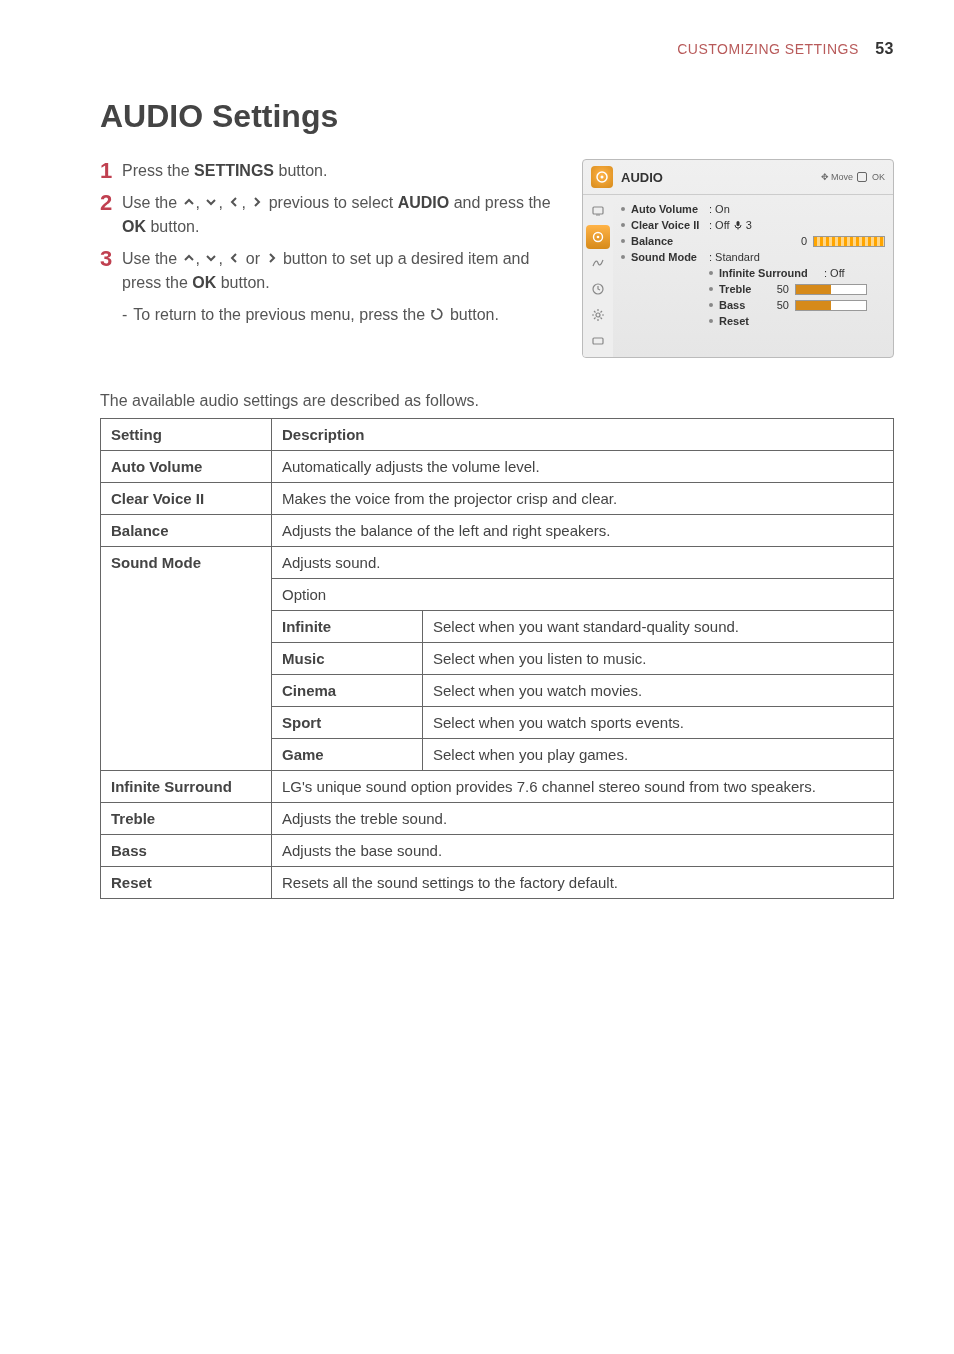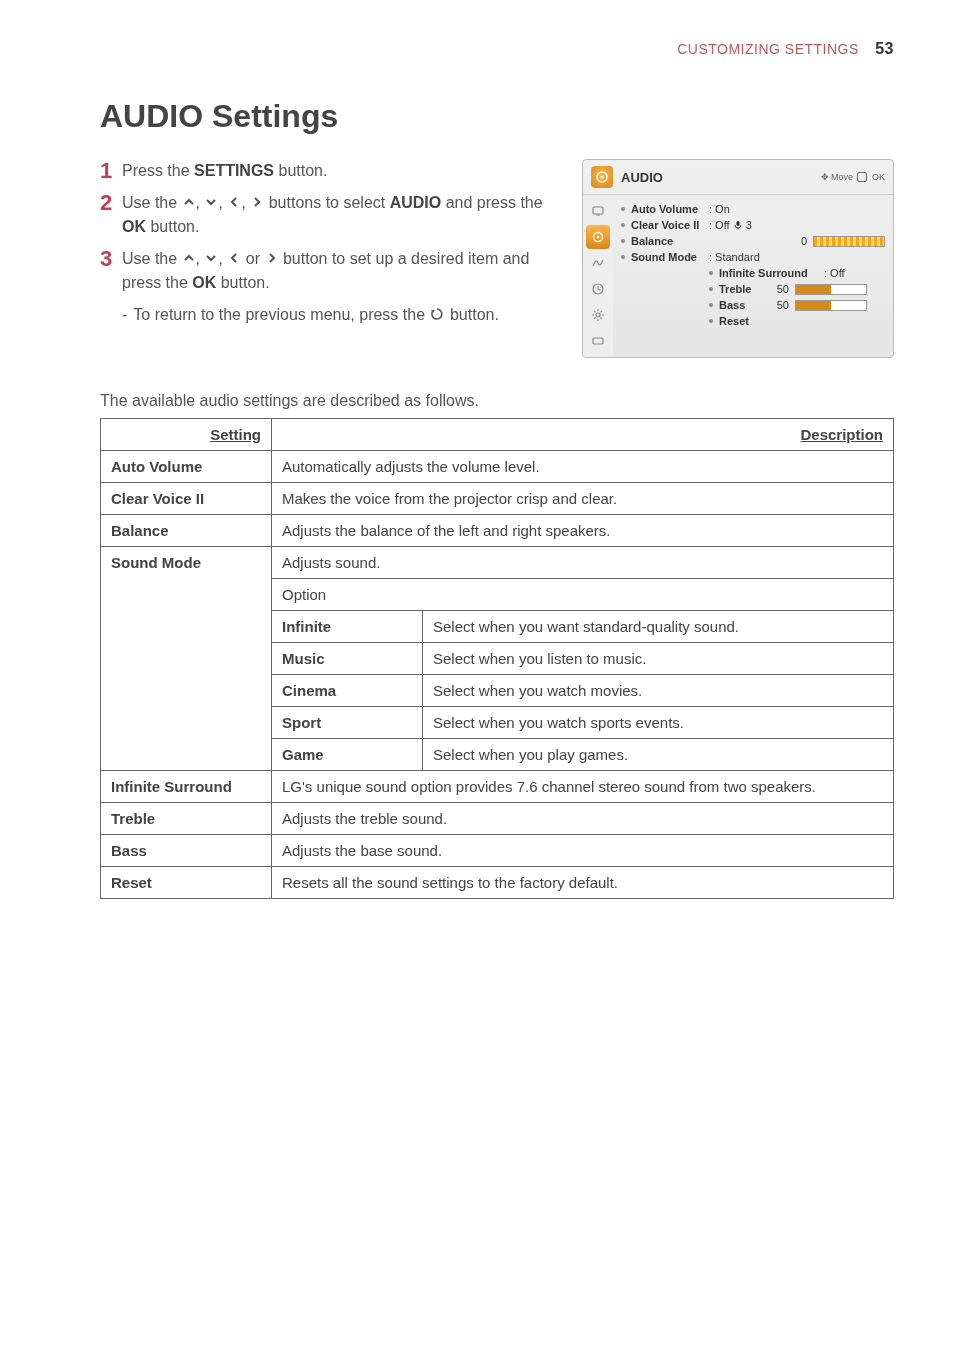--- a/index.html
+++ b/index.html
@@ -159,23 +159,22 @@
     font-size:15px;
     color:#444;
   }
   table.settings th, table.settings td {
     border:1px solid #666;
     padding:7px 10px;
     text-align:left;
     vertical-align:top;
   }
   table.settings th.center {
-    text-align:right;
+    text-align:left;
     font-weight:bold;
-    text-decoration:underline;
   }
   table.settings td b, table.settings th b { font-weight:normal; }
   .setting-name { font-weight:bold; width:150px; }
   .option-name { font-weight:bold; width:130px; }
 
 </style>
 </head>
 <body>
 
 <div class="page">
@@ -214,21 +213,21 @@
           <span class="arrow-icon">
               <svg viewBox="0 0 14 14">
                 <polyline points="9,3 5,7 9,11"></polyline>
               </svg>
             </span>,
           <span class="arrow-icon">
               <svg viewBox="0 0 14 14">
                 <polyline points="5,3 9,7 5,11"></polyline>
               </svg>
             </span>
-          <span>buttons to select </span><b>AUDIO</b><span> and press the </span><b>OK</b><span> button.</span>
+          <span>previous to select </span><b>AUDIO</b><span> and press the </span><b>OK</b><span> button.</span>
         </div>
       </div>
 
       <div class="step">
         <div class="step-num">3</div>
         <div class="step-body">
           <span>Use the </span>
           <span class="arrow-icon">
               <svg viewBox="0 0 14 14">
                 <polyline points="3,9 7,5 11,9"></polyline>

